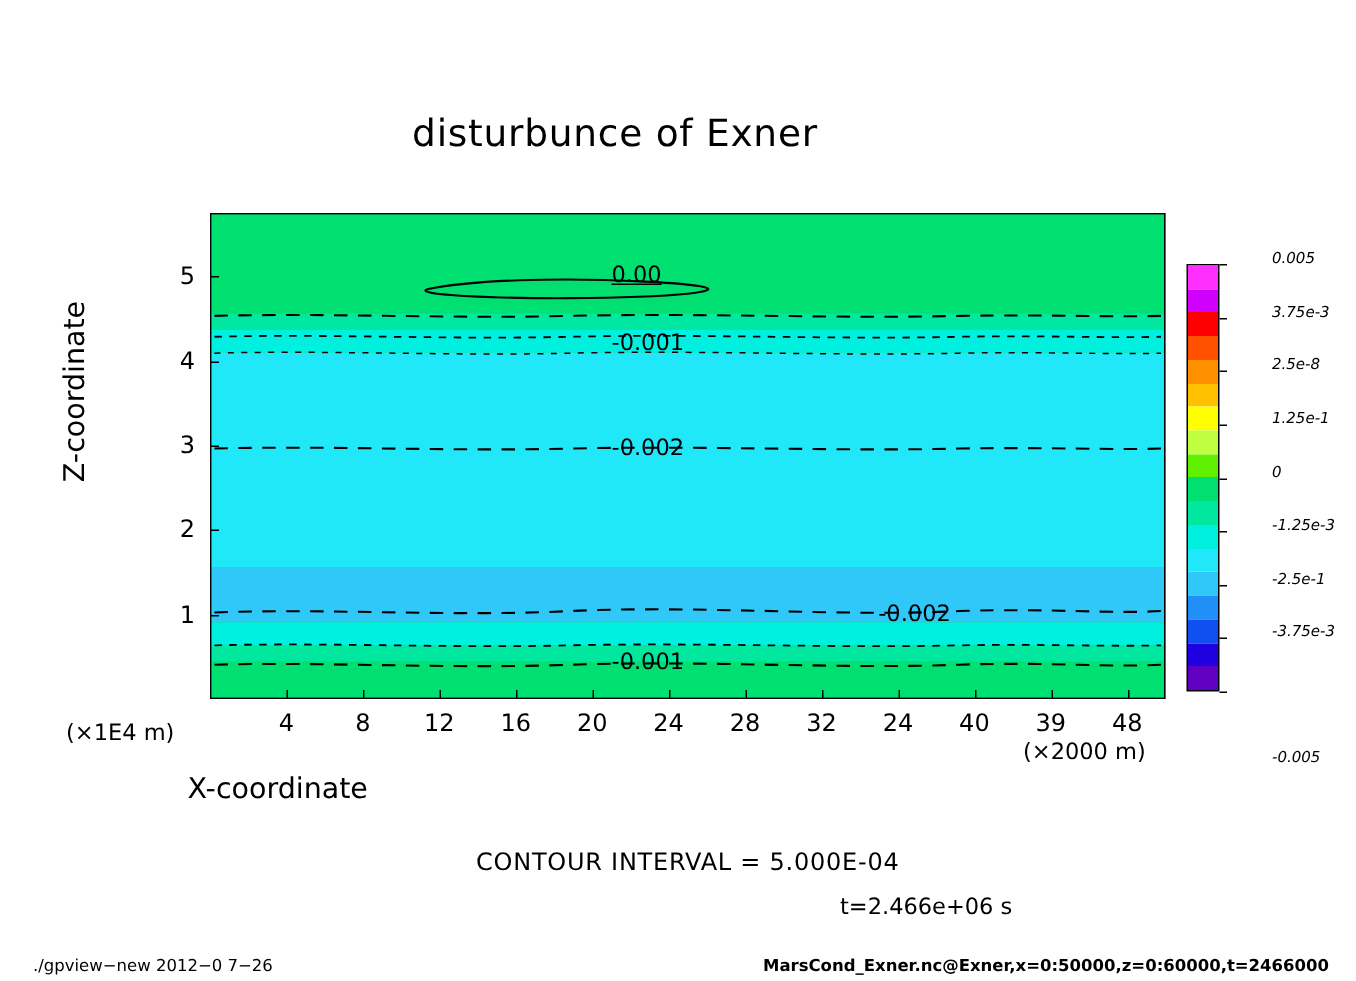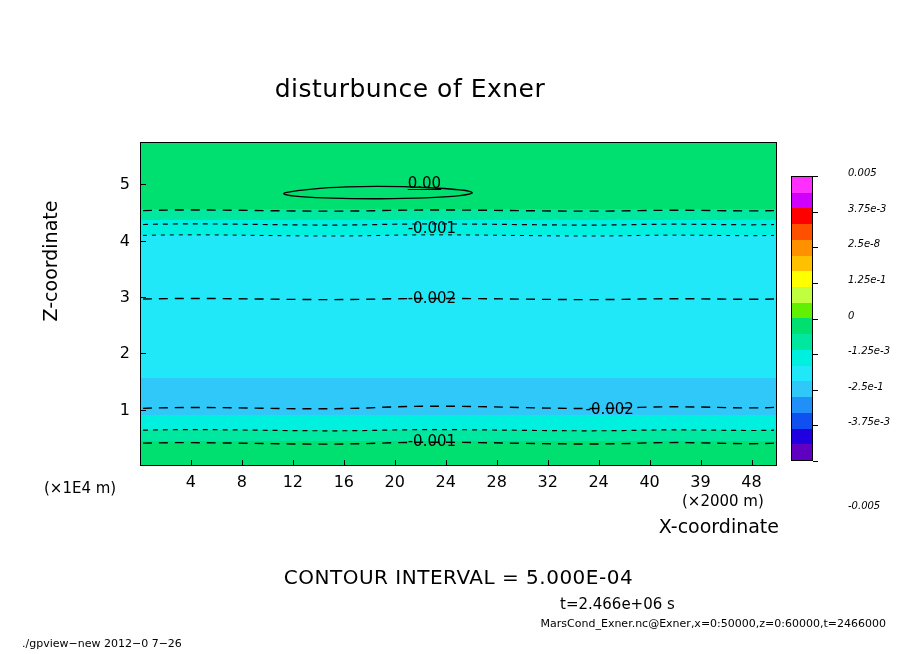--- a/index.html
+++ b/index.html
@@ -78,39 +78,39 @@
   }
 
   #ylabel {
     left: -60px; top: 250px;
     width: 220px;
     text-align: center;
     font-size: 19px;
     transform: rotate(-90deg);
   }
   #xlabel {
-    left: 142px; top: 515px;
+    left: 125px; top: 515px;
     width: 637px;
-    text-align: right;
+    text-align: left;
     font-size: 19px;
   }
   #xunit-left {
     left: 44px; top: 479px;
     font-size: 15px;
   }
   #xunit-right {
     left: 682px; top: 492px;
     font-size: 15px;
   }
 
   #contour-interval {
     left: 140px; top: 565px;
     width: 637px;
     text-align: center;
-    font-size: 20px;
+    font-size: 16px;
     letter-spacing: 0.5px;
   }
   #time-label {
     left: 560px; top: 595px;
     font-size: 15px;
   }
 
   
   #colorbar {
     left: 791px; top: 176px;
@@ -135,23 +135,24 @@
     width: 5px; height: 1px;
     background: #000;
   }
 
   
   #footer-left {
     left: 22px; top: 637px;
     font-size: 11px;
   }
   #footer-right {
-    right: 18px; top: 617px;
+    right: 18px; top: 637px;
     font-size: 11px;
     text-align: center;
+    font-weight: bold;
   }
 </style>
 </head>
 <body>
 
 <div class="abs" id="title">disturbunce of Exner</div>
 
 <div class="abs" id="plot-frame">
   <div id="bands-host">
       <div class="band" style="top: 0%; height: 20.5%; background: rgb(0, 224, 112);"></div>

